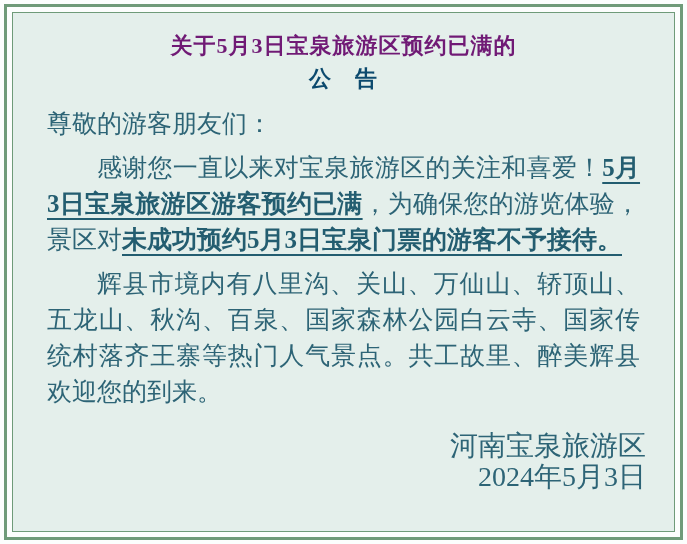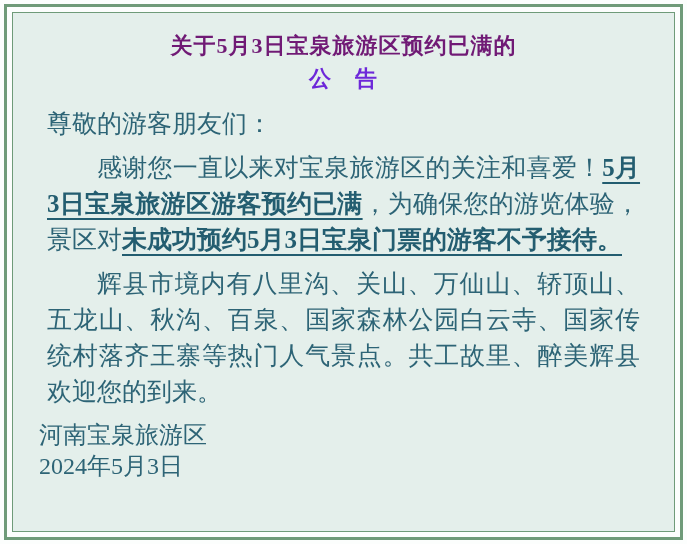--- a/index.html
+++ b/index.html
@@ -35,43 +35,43 @@
     font-size: 22px;
     line-height: 33px;
     color: #701a75;
     letter-spacing: 1px;
   }
   .notice-subtitle {
     text-align: center;
     font-weight: bold;
     font-size: 22px;
     line-height: 33px;
-    color: #6d28d9;
+    color: #0c4a6e;
     margin-bottom: 11px;
     letter-spacing: 1px;
   }
   .para {
     font-size: 25px;
     line-height: 36px;
     text-align: justify;
     margin: 8px;
   }
   .indent { text-indent: 2em; }
   .emph {
     font-weight: bold;
     color: #235d70;
     text-decoration: underline;
     text-decoration-thickness: 2px;
     text-underline-offset: 6px;
   }
   .signature-block {
-    text-align: left;
-    font-size: 24px;
+    text-align: right;
+    font-size: 28px;
     line-height: 31px;
-    margin-top: 10px;
+    margin-top: 20px;
     padding-right: 2px;
   }
 </style>
 </head>
 <body>
 
 <div class="outer-frame">
   <div class="inner-frame">
 
     <div class="notice-title">关于5月3日宝泉旅游区预约已满的</div>

